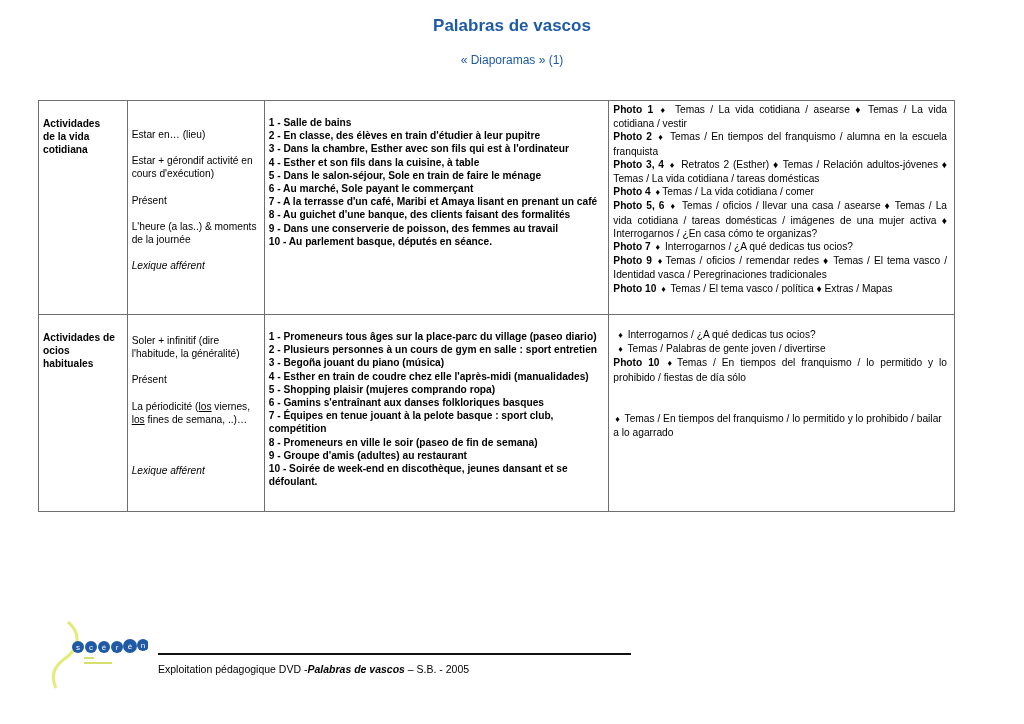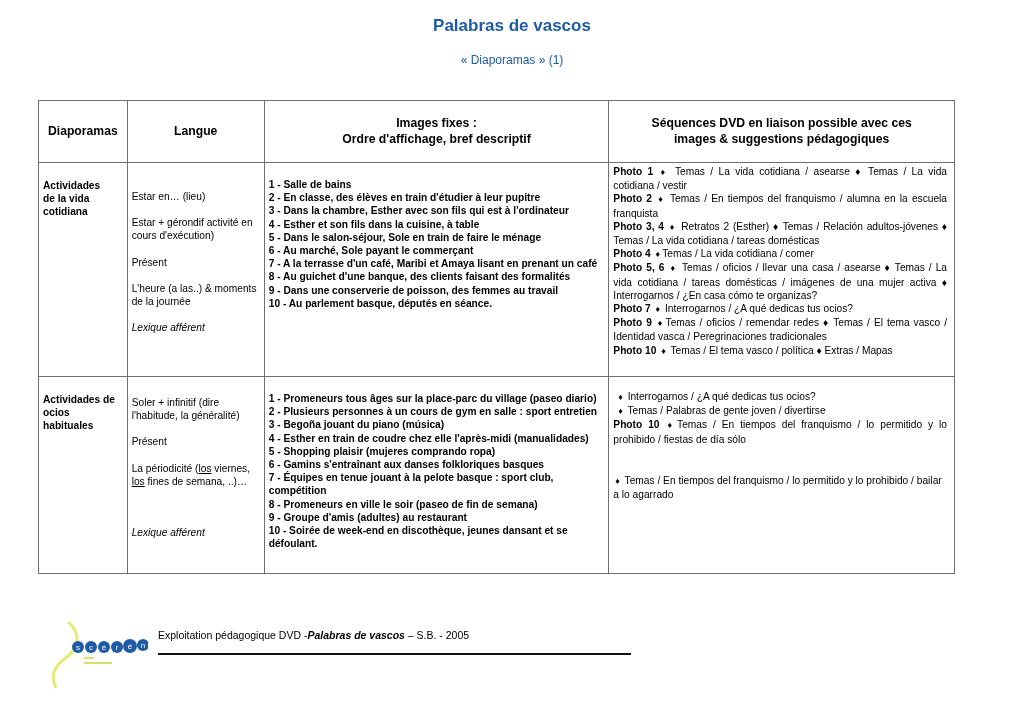--- a/index.html
+++ b/index.html
@@ -44,53 +44,41 @@
     .dvd { text-align: justify; padding-top: 2px !important; padding-right: 3px !important; }
     .dvd p { margin: 0; }
     .dvd b { font-weight: bold; }
     .dia { font-size: 9px; padding: 0 2px; }
     .dvd2 { padding-top: 13px !important; }
     .footer-line {
       position: absolute; top: 653px; left: 158px; width: 473px; height: 0;
       border-top: 2px solid #111;
     }
     .footer-text {
-      position: absolute; top: 629px; left: 158px; font-size: 10.5px; color: #000;
+      position: absolute; top: 663px; left: 158px; font-size: 10.5px; color: #000;
     }
     .footer-text .it { font-style: italic; font-weight: bold; }
     .logo {
       position: absolute; left: 48px; top: 620px; width: 100px; height: 70px;
     }
   </style>
 </head>
 <body>
 
 <div class="title">Palabras de vascos</div>
 <div class="subtitle">« Diaporamas » (1)</div>
 
 <table class="main">
   <colgroup>
     <col class="c1">
       <col class="c2">
       <col class="c3">
       <col class="c4">
   </colgroup>
   <tbody>
-      <tr>
-    <th>Diaporamas</th>
-    <th>Langue</th>
-    <th>
-      <div>Images fixes :</div>
-      <div>Ordre d'affichage, bref descriptif</div>
-    </th>
-    <th>
-      <div>Séquences DVD en liaison possible avec ces</div>
-      <div>images &amp; suggestions pédagogiques</div>
-    </th>
-  </tr>
 
   <tr class="row1">
     <td class="act">
       <div class="cell">
         <div>Actividades</div>
         <div>de la vida</div>
         <div>cotidiana</div>
       </div>
     </td>
     <td class="lang" style="padding-top:16px;">

